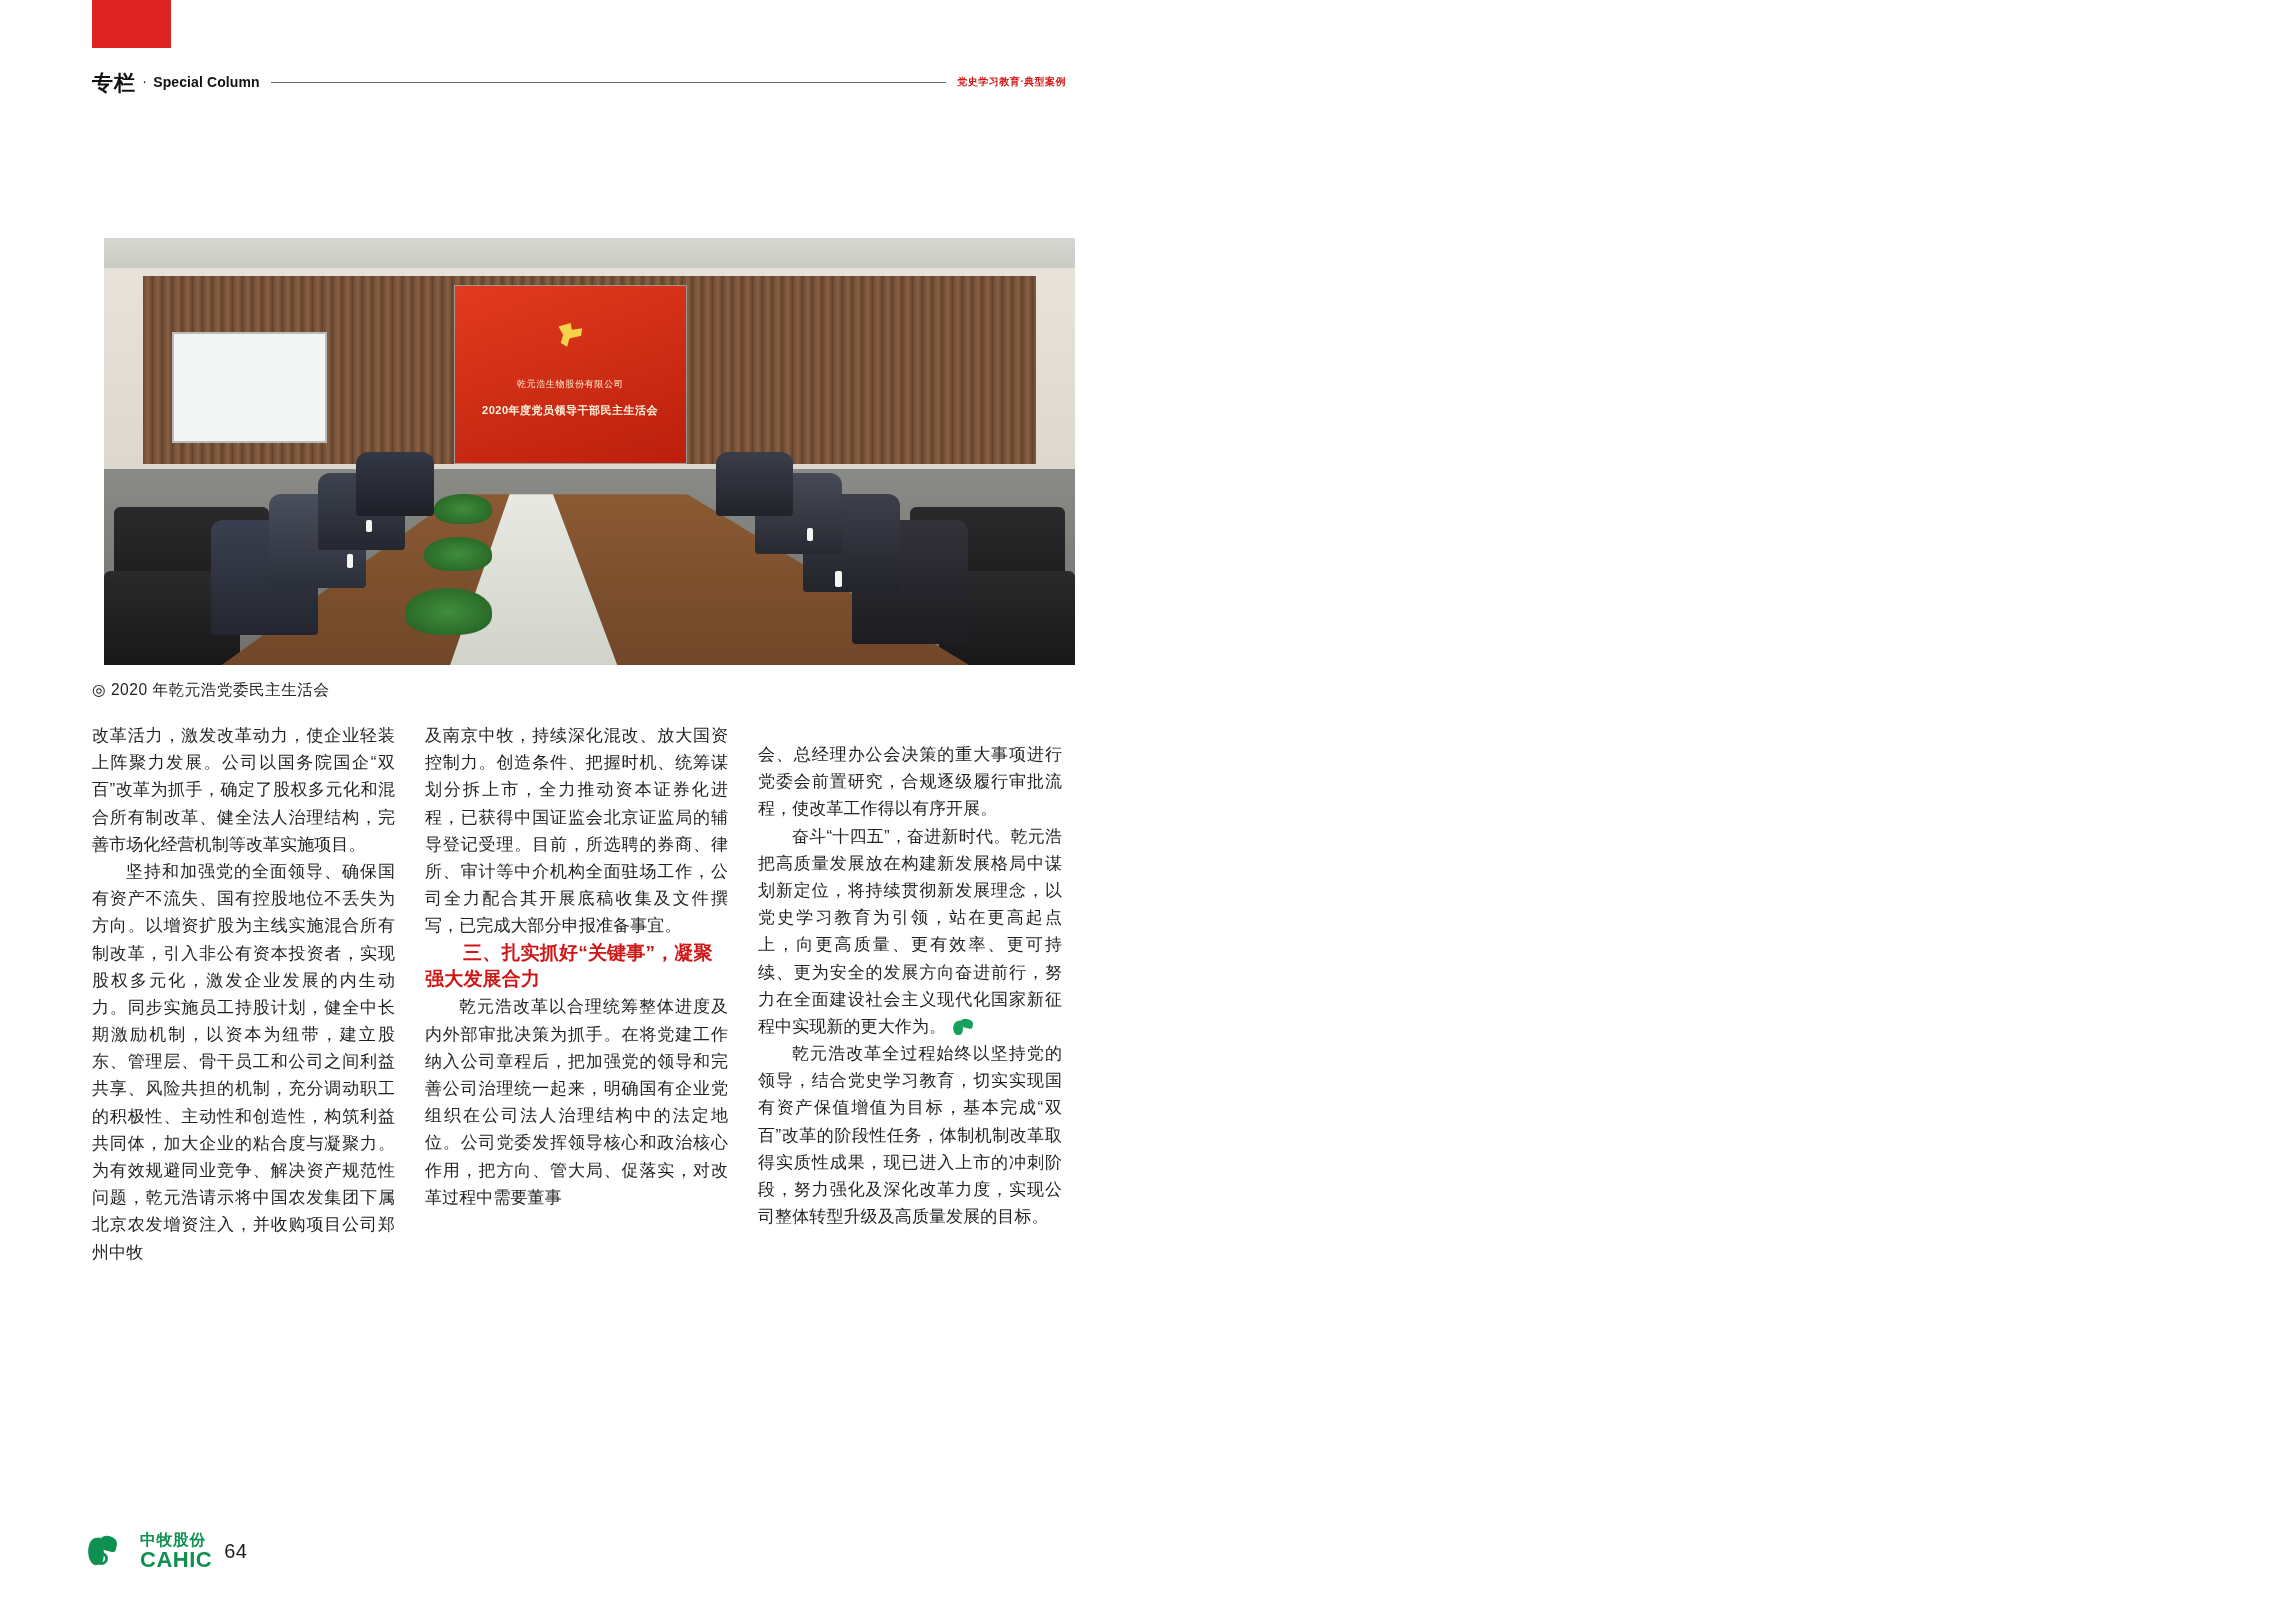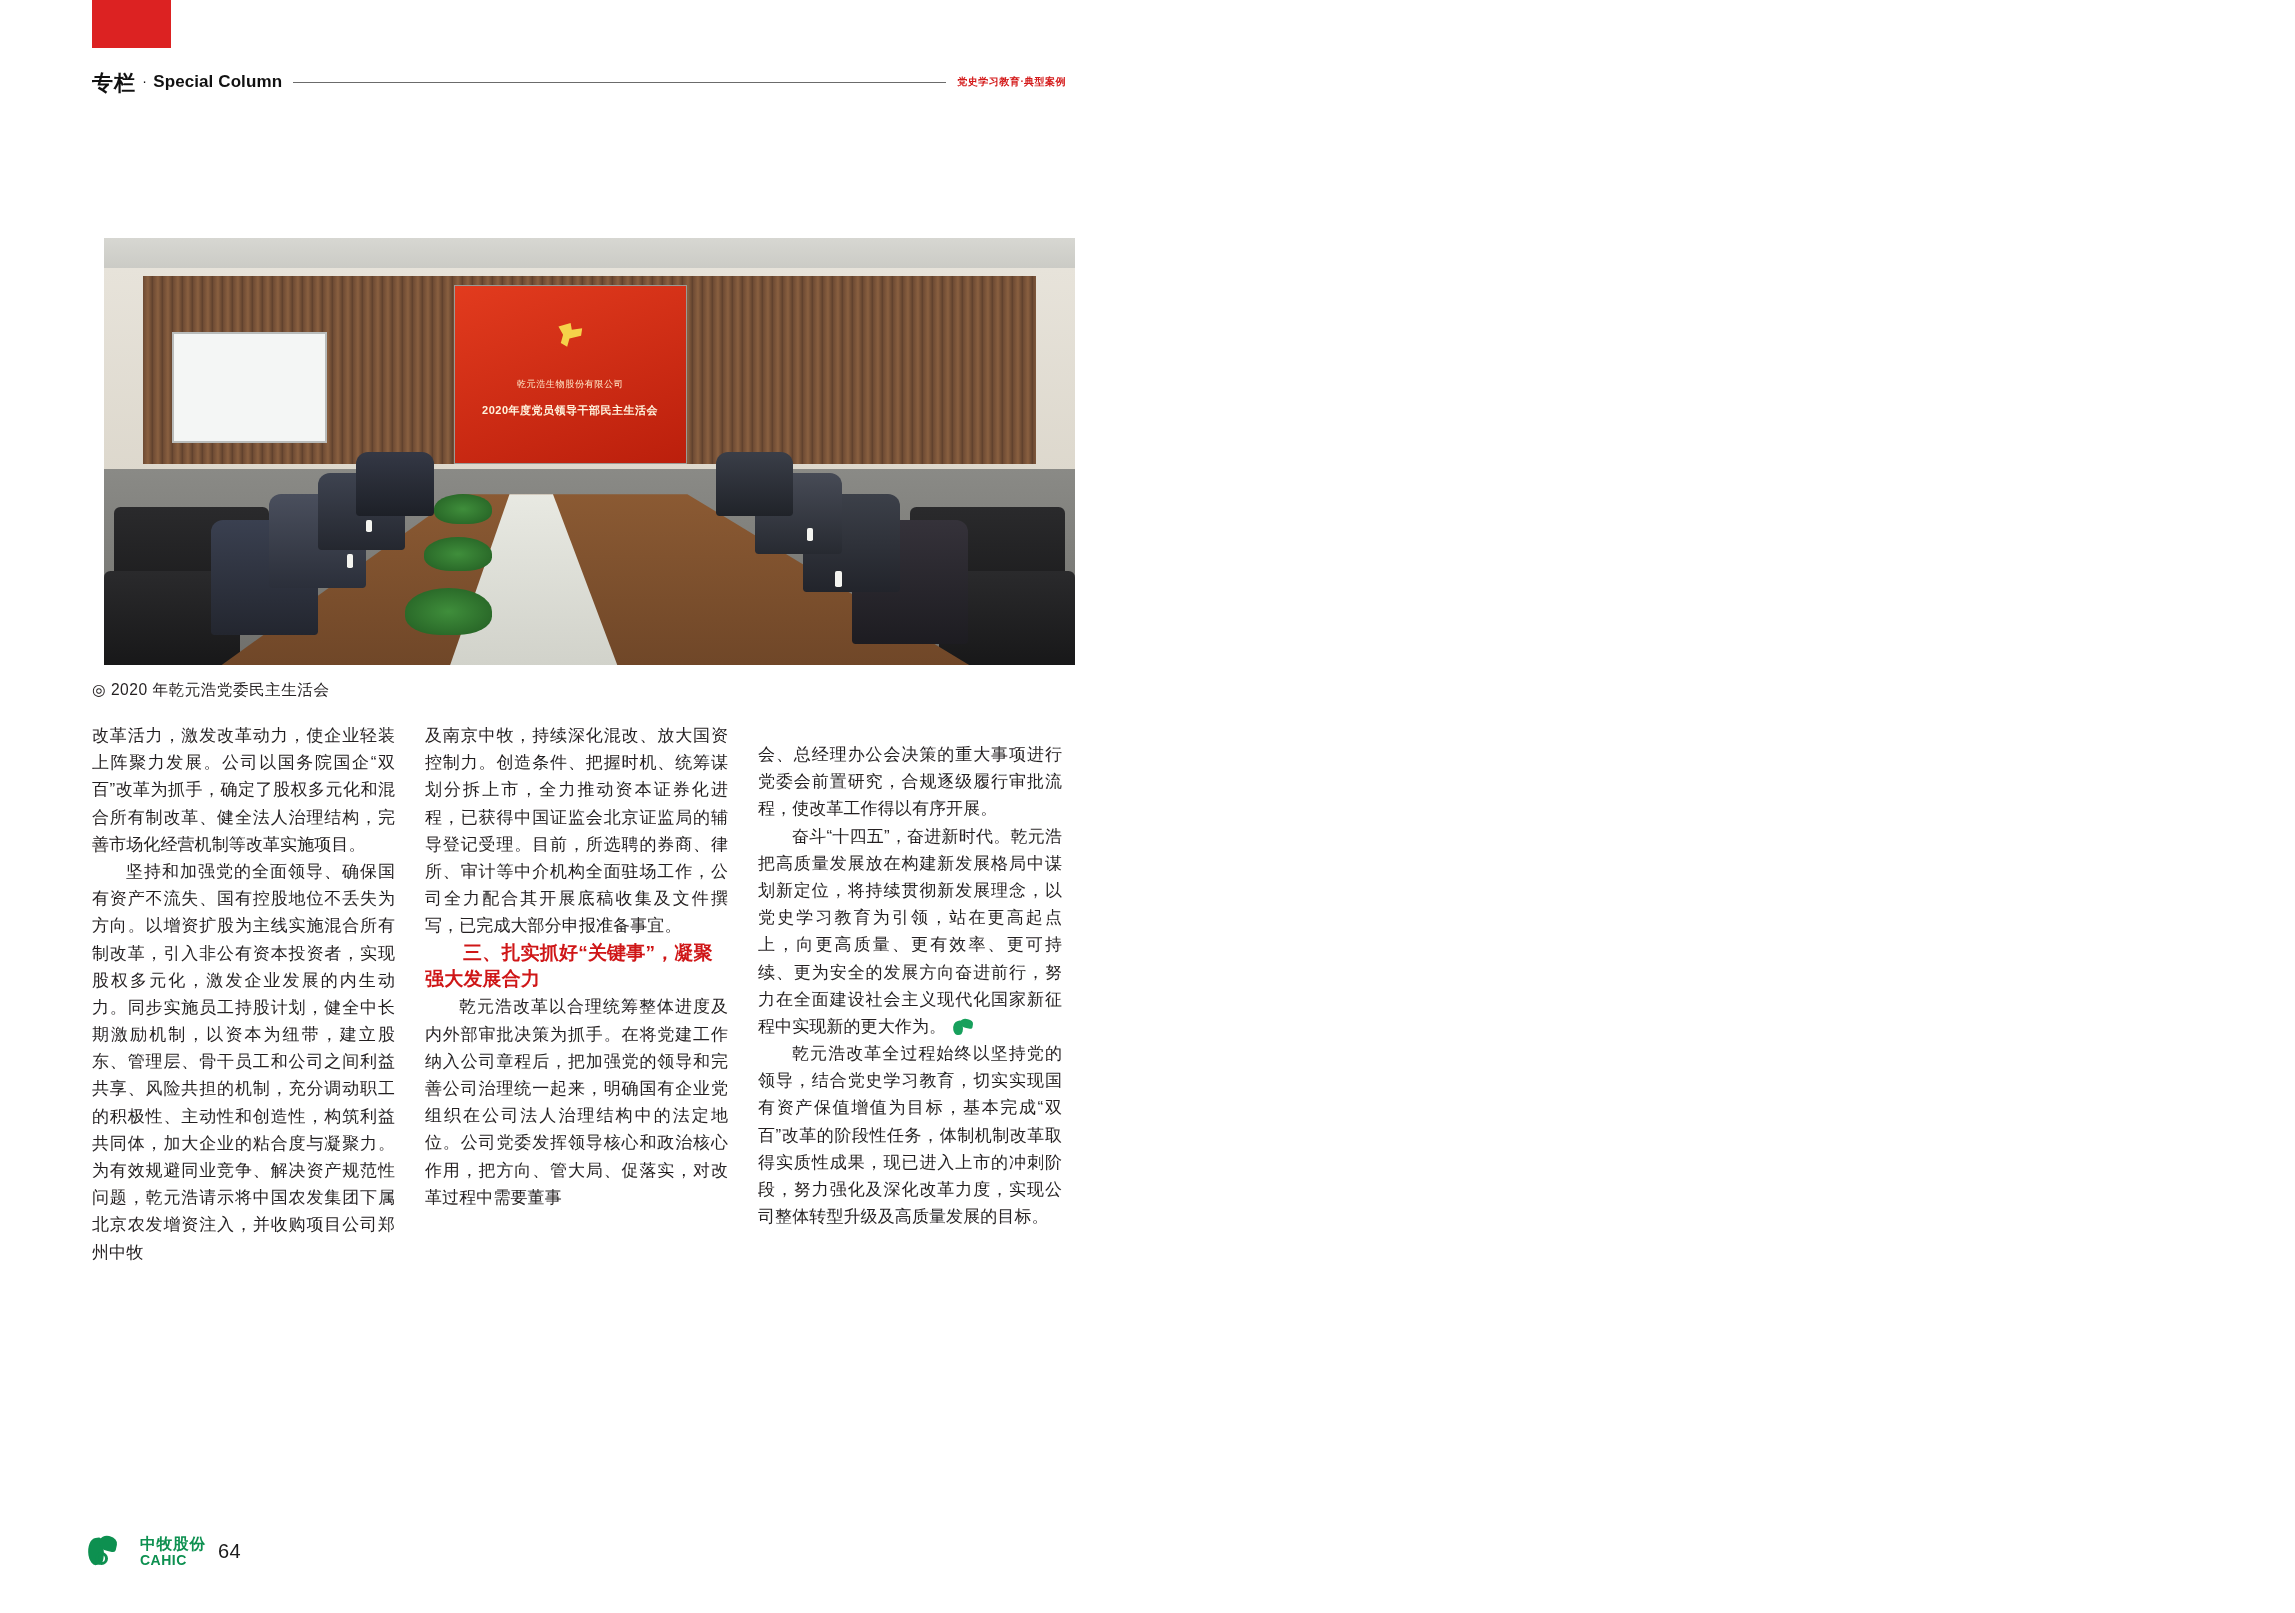--- a/index.html
+++ b/index.html
@@ -32,21 +32,21 @@
   }
   .runhead-left  { left: 92px; width: 974px; }
 
   .rh-cn {
     font-family: "Liberation Sans", "DejaVu Sans", sans-serif;
     font-size: 21px; font-weight: bold; color: #111; letter-spacing: 0.9px;
     white-space: nowrap; line-height: 1;
   }
   .rh-dot { font-size: 13.8px; color: #111; line-height: 1; }
   .rh-en {
-    font-size: 17px; color: #111; font-weight: 600; white-space: nowrap;
+    font-size: 14px; color: #111; font-weight: 600; white-space: nowrap;
     font-family: "Liberation Sans", "DejaVu Sans", sans-serif;
     letter-spacing: 0.1px;
   }
   .rh-rule { flex: 1 1 auto; height: 1.4px; background: #6b6b6b; margin: 0 4.6px; }
   .rh-red {
     color: #d41a1a; font-size: 10px; font-weight: bold; white-space: nowrap;
     font-family: "Liberation Serif", "DejaVu Serif", serif; letter-spacing: 0.5px;
   }
 
   
@@ -142,21 +142,21 @@
     background:#0d9050; border-radius: 50% 50% 20% 60%;
     transform: rotate(12deg);
   }
   .logo-mark .ring {
     position:absolute; left:8.3px; top:16.5px; width:13px; height:13px;
     border: 3.2px solid #0d9050; border-radius:50%;
   }
   .logo-txt { line-height: 1; }
   .logo-cn { color:#0d9050; font-size: 15.6px; font-weight:bold; letter-spacing: 0.9px;
     font-family:"Liberation Serif","DejaVu Serif",serif; }
-  .logo-en { color:#0d9050; font-size: 14px; font-weight:bold; letter-spacing: 0.5px; margin-top:0.9px;
+  .logo-en { color:#0d9050; font-size: 22px; font-weight:bold; letter-spacing: 0.5px; margin-top:0.9px;
     font-family:"Liberation Sans","DejaVu Sans",sans-serif; }
   .pagenum { font-size: 20px; color:#1b1b1b; font-weight: 500; letter-spacing:0.5px; }
 
   
   .endmark {
     display: inline-block; width: 21px; height: 15.6px; vertical-align: -2.8px;
     margin-left: 6.4px; position: relative;
   }
   .endmark .e1 { position:absolute; left:0; top:1.8px; width:10px; height:13.8px;
     background:#17a05c; border-radius: 60% 20% 40% 40% / 60% 30% 60% 40%; transform: rotate(-10deg); }

